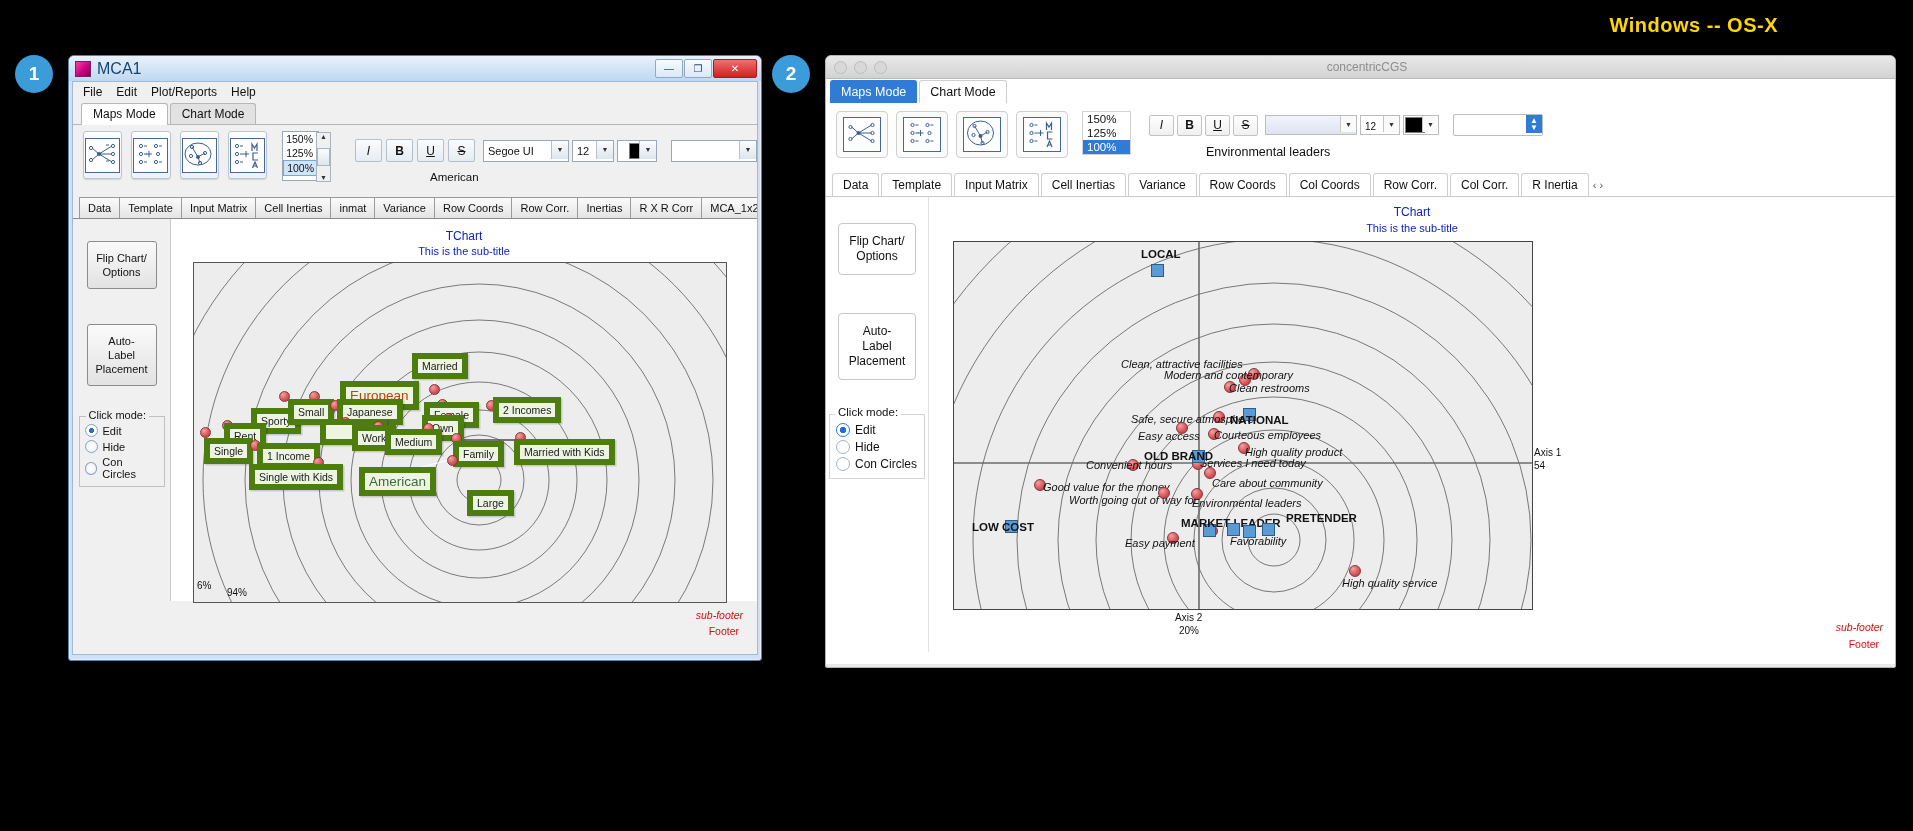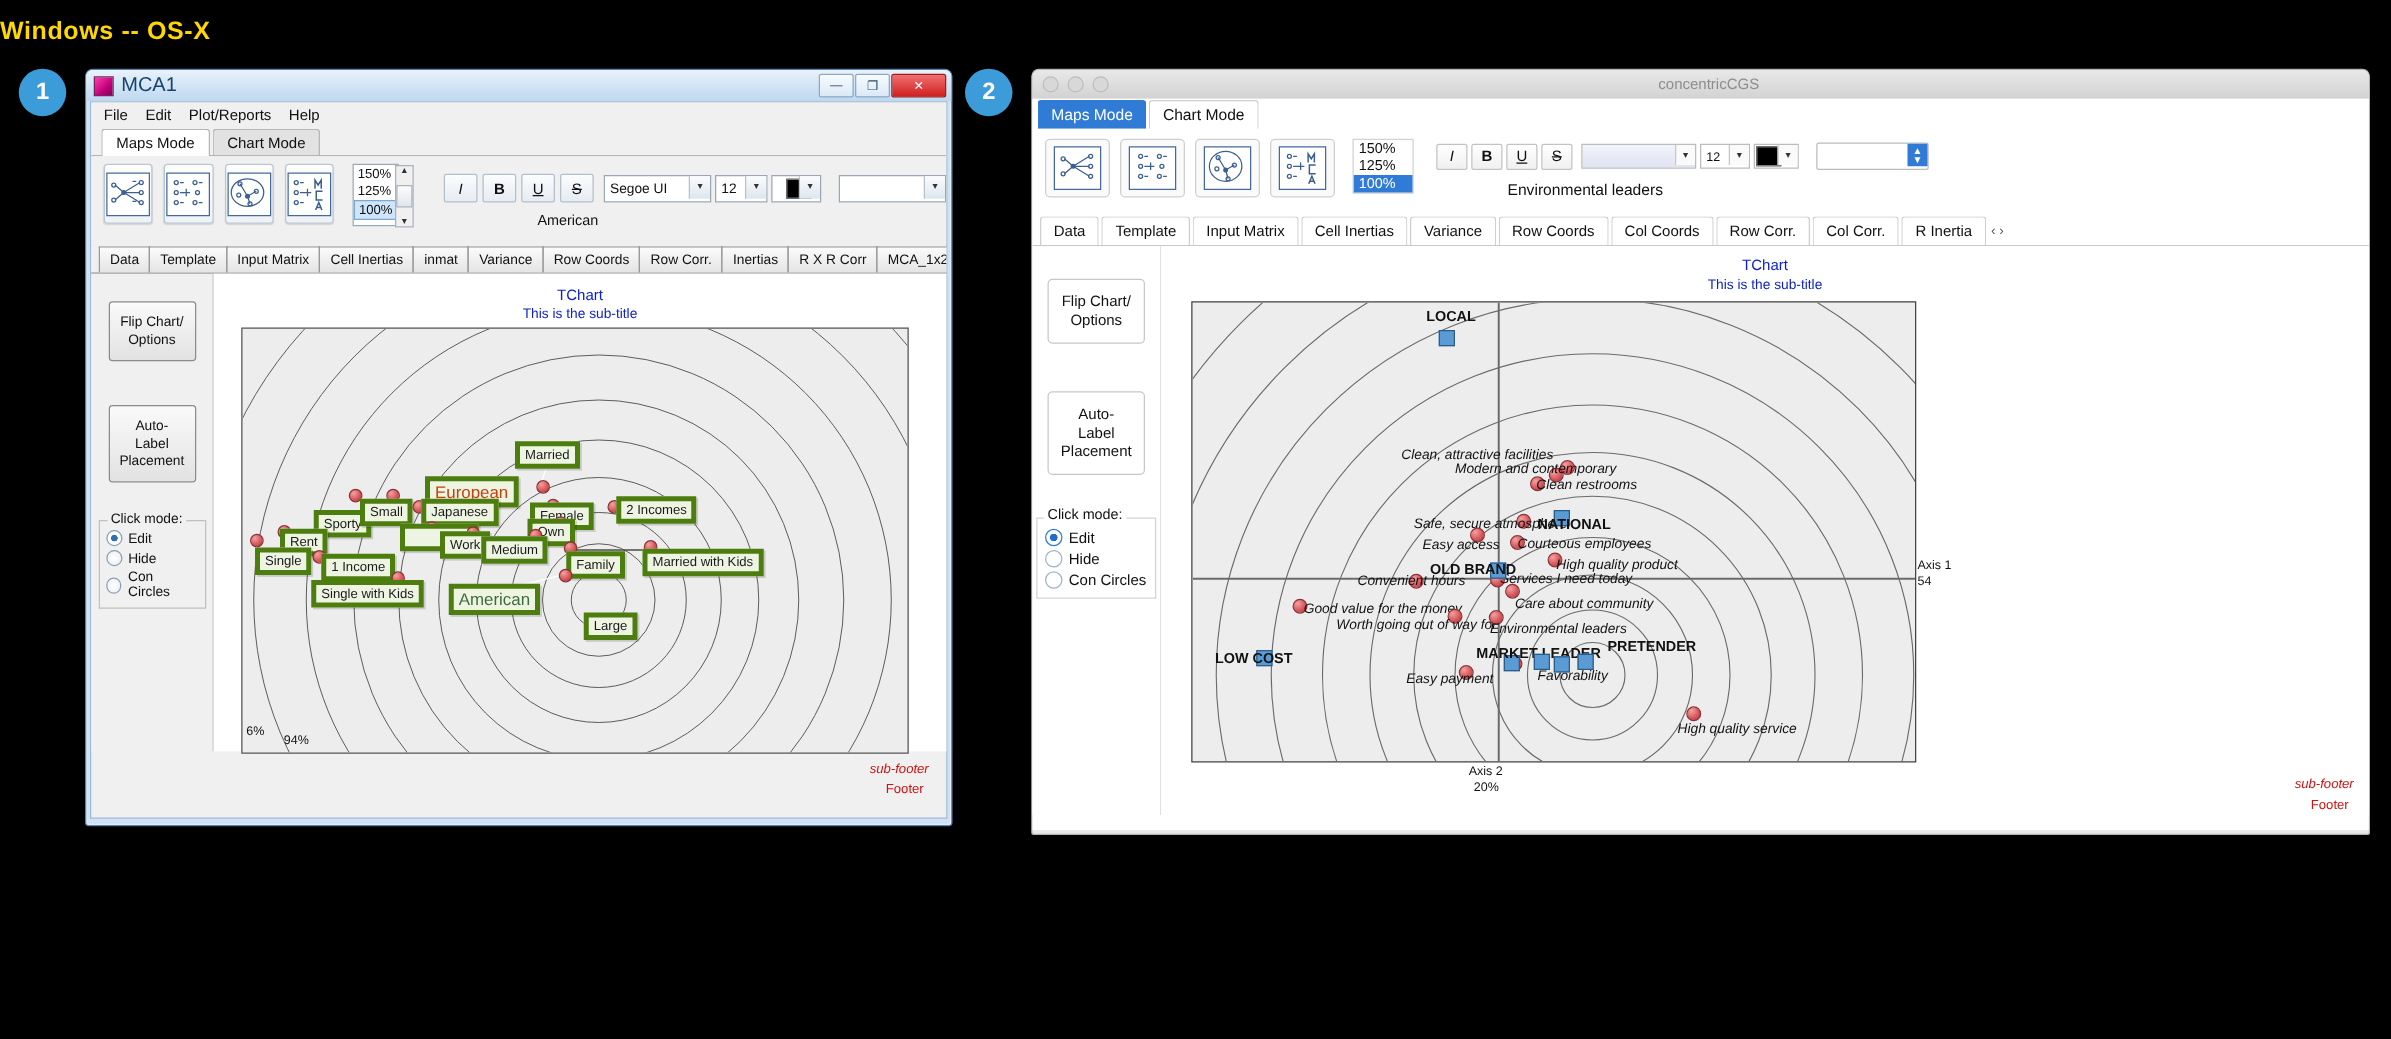--- a/index.html
+++ b/index.html
@@ -1,18 +1,18 @@
 <!DOCTYPE html>
 <html><head>
 <meta charset="utf-8">
 <style>
   html,body{margin:0;padding:0;background:#000;}
   body{width:1913px;height:831px;position:relative;font-family:"Liberation Sans",sans-serif;overflow:hidden;}
 
-  .page-title{position:absolute;left:0;top:14px;width:1778px;text-align:left;color:#FFD700;
+  .page-title{position:absolute;left:0;top:14px;width:1778px;text-align:right;color:#FFD700;
     font-weight:bold;font-size:20px;letter-spacing:.5px;}
 
   .badge{position:absolute;width:38px;height:38px;border-radius:50%;background:#3c9bd9;color:#fff;
     font-size:19px;font-weight:bold;display:flex;align-items:center;justify-content:center;}
 
   
   #win1{position:absolute;left:68px;top:55px;width:692px;height:604px;
     background:#cfe2f4;border:1px solid #5a7fa8;border-radius:6px 6px 3px 3px;
     box-shadow:0 0 0 1px rgba(255,255,255,.4) inset;}
   #win1 .titlebar{height:25px;display:flex;align-items:center;padding:0 4px;
@@ -120,21 +120,21 @@
   .osx-radio.on .dot{background:radial-gradient(#1f6fd0 0 34%,#fff 38%);border-color:#2f7bd6;}
   .osx-chart{flex:1;background:#fff;position:relative;}
 
   
   .charttitle{position:absolute;width:100%;text-align:center;color:#0e22c8;font-size:12px;}
   .subtitle{position:absolute;width:100%;text-align:center;color:#0e22c8;font-size:11px;}
   .plotbox{position:absolute;background:#ededed;border:1px solid #555;overflow:hidden;}
   .pt{position:absolute;width:9px;height:9px;border-radius:50%;
     background:radial-gradient(circle at 32% 28%,#f4a0a0,#d4565a 58%,#a8373c);border:1px solid #8d3338;}
   .sq{position:absolute;width:11px;height:11px;background:#5b9bd5;border:1px solid #2b5d8a;}
-  .lbl{position:absolute;font-size:10.5px;color:#1a1a1a;background:#eef4e2;border:4px solid #4d7c0f;
+  .lbl{position:absolute;font-size:10.5px;color:#1a1a1a;background:#eef4e2;border:6px solid #4d7c0f;
     padding:1px 4px;white-space:nowrap;box-shadow:1.5px 1.5px 0 rgba(0,0,0,.15);}
   .lbl.big{font-size:13.5px;}
   .lbl.red{color:#c2410c;}
   .lbl.green{color:#3f6b3c;}
   .ilbl{position:absolute;font-size:11px;color:#111;font-style:italic;white-space:nowrap;}
   .blbl{position:absolute;font-size:11.5px;color:#111;font-weight:bold;white-space:nowrap;}
   .axisnum{position:absolute;font-size:10px;color:#111;}
   .footer{position:absolute;font-size:10.5px;color:#d01212;font-style:italic;}
   .footer.plain{font-style:normal;}
   .leaderline{position:absolute;background:#fff;height:1px;transform-origin:0 0;}

